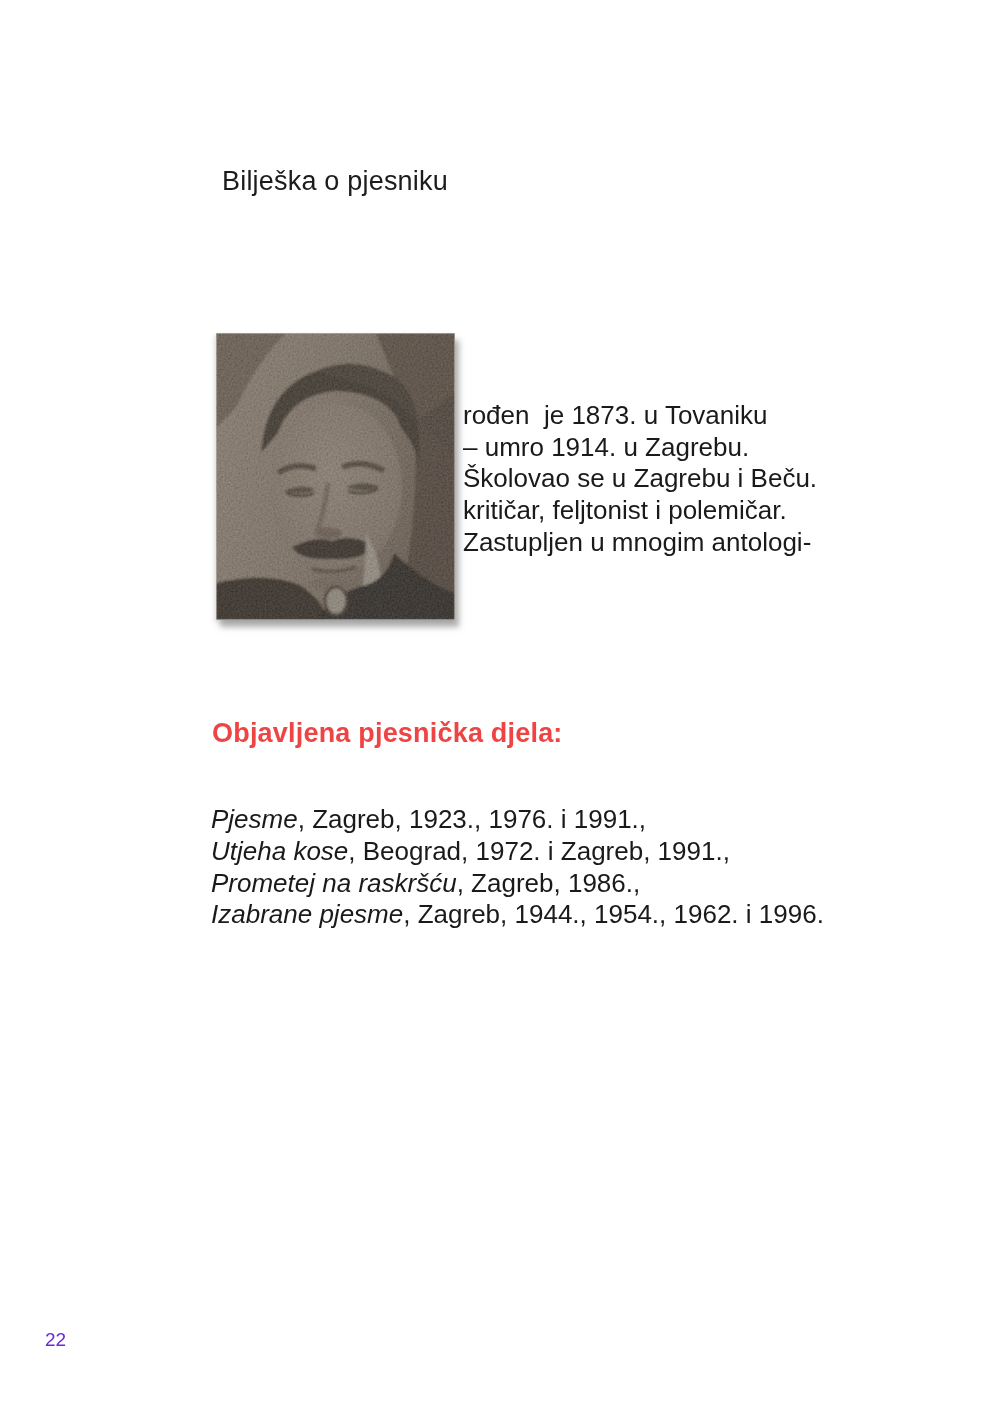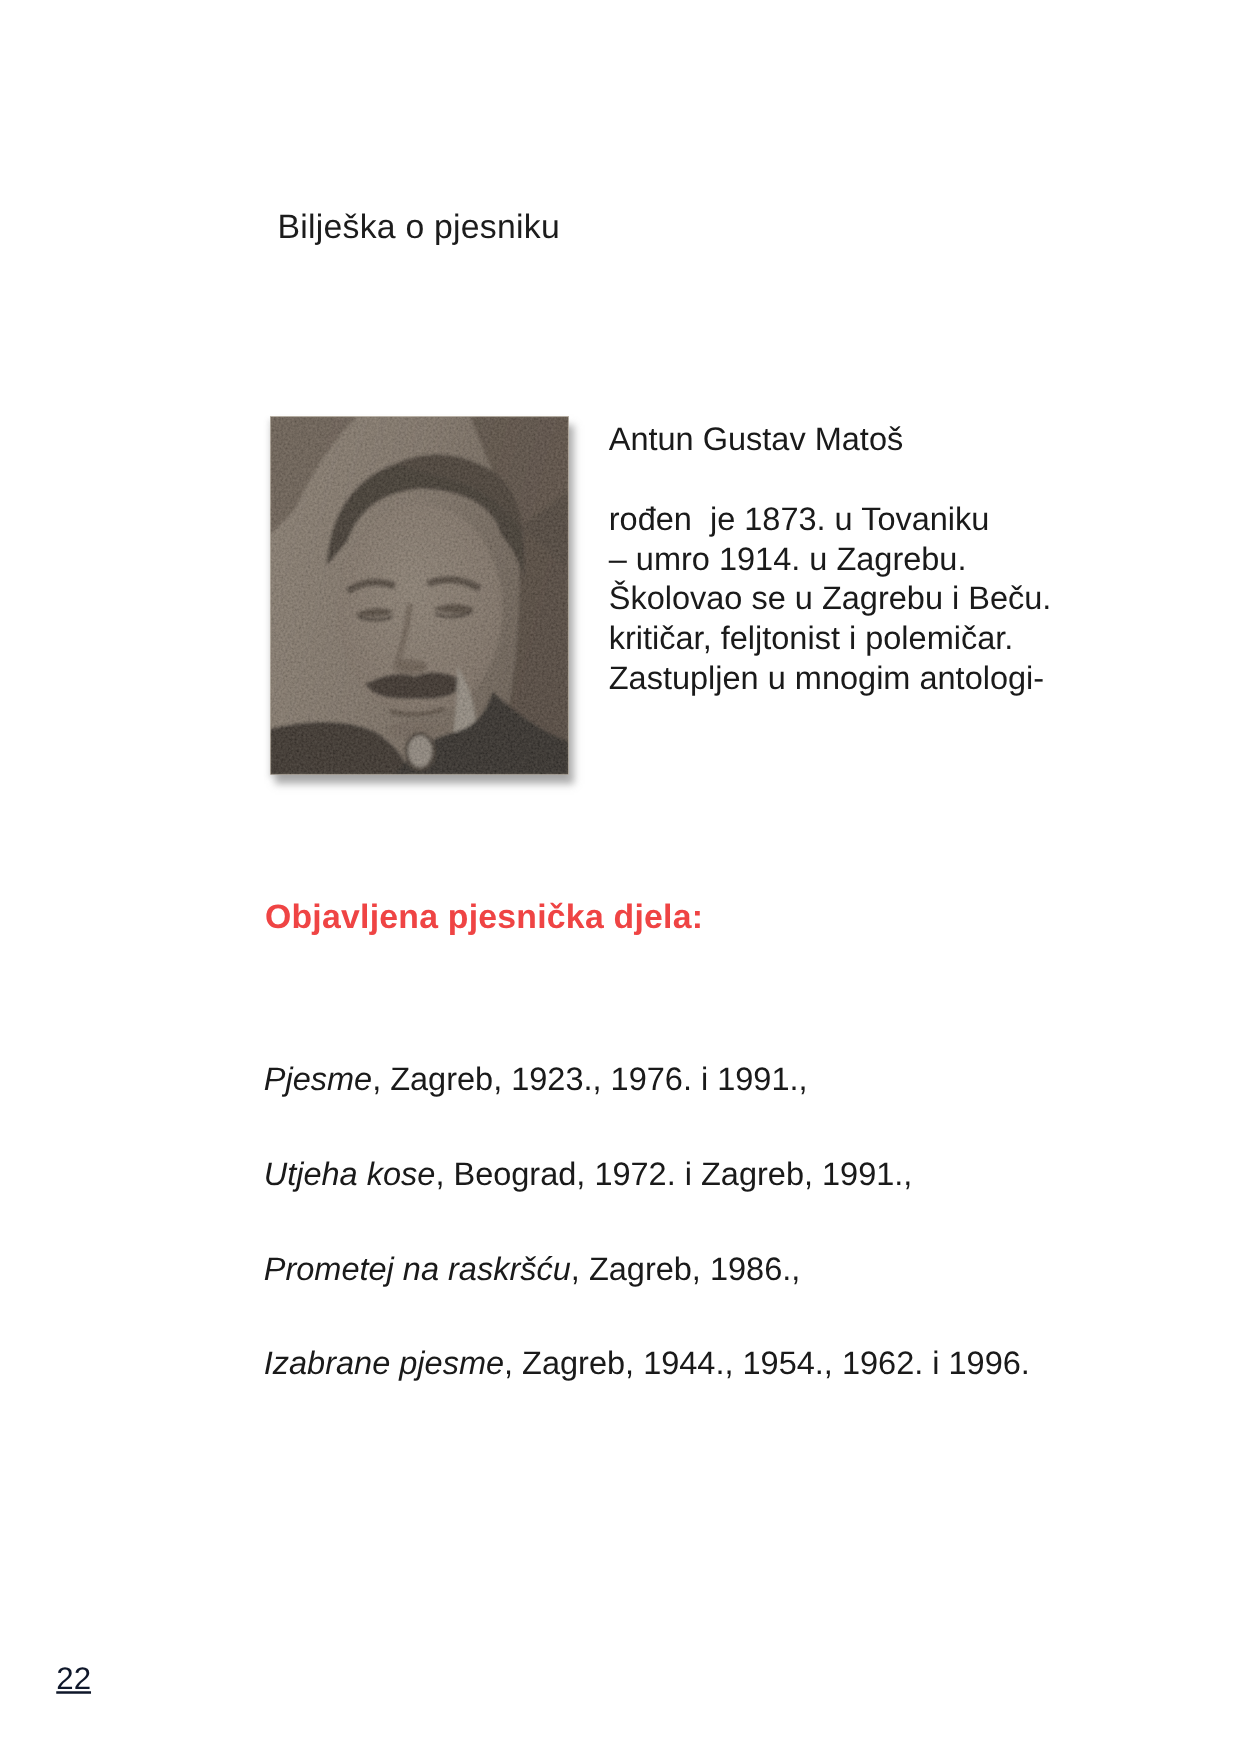--- a/index.html
+++ b/index.html
@@ -40,21 +40,21 @@
   .poet-name {
     position: absolute;
     left: 487px;
     top: 336px;
     font-size: 26px;
     color: #1a1a1a;
     white-space: pre;
   }
   .poet-bio {
     position: absolute;
-    left: 487px;
+    left: 463px;
     top: 400px;
     font-size: 26px;
     line-height: 31.7px;
     color: #1a1a1a;
   }
   .bio-line { white-space: pre; }
   .works-heading {
     position: absolute;
     left: 212px;
     top: 718px;
@@ -65,30 +65,29 @@
     white-space: pre;
   }
   .works-list {
     position: absolute;
     left: 211px;
     top: 804px;
     font-size: 26px;
     line-height: 31.8px;
     color: #1a1a1a;
   }
-  .work-line { white-space: pre; margin-top: 44px; }
+  .work-line { white-space: pre; }
   .work-title { font-style: italic; }
   .page-number {
     position: absolute;
     left: 45px;
     top: 1329px;
-    font-size: 25px;
-    color: #0f172a;
+    font-size: 19px;
+    color: #6d28d9;
     white-space: pre;
-    text-decoration: underline;
   }
 </style>
 </head>
 <body>
 
 <div class="page">
 
   <div class="page-title">Bilješka o pjesniku</div>
 
   <div class="photo-frame">
@@ -145,21 +144,20 @@
         <path d="M100,287 Q120,258 150,252 Q170,246 178,220 Q210,250 239,260 L239,287 Z" fill="#2e2a25"></path>
         <ellipse cx="120" cy="268" rx="11" ry="14" fill="#cfc5b8"></ellipse>
         <ellipse cx="120" cy="268" rx="11" ry="14" fill="none" stroke="#55493e" stroke-width="3"></ellipse>
       </g>
 
       <rect x="0" y="0" width="239" height="287" filter="url(#grain)" opacity="0.5"></rect>
       <rect x="0" y="0" width="239" height="287" fill="none" stroke="#c9c2b8" stroke-width="1"></rect>
     </svg>
   </div>
 
-  <div class="poet-name">Antun Gustav Matoš</div>
 
   <div class="poet-bio">
     <div class="bio-line">rođen  je 1873. u Tovaniku</div>
     <div class="bio-line">– umro 1914. u Zagrebu.</div>
     <div class="bio-line">Školovao se u Zagrebu i Beču.</div>
     <div class="bio-line">kritičar, feljtonist i polemičar.</div>
     <div class="bio-line">Zastupljen u mnogim antologi-</div>
   </div>
 
   <div class="works-heading">Objavljena pjesnička djela:</div>

